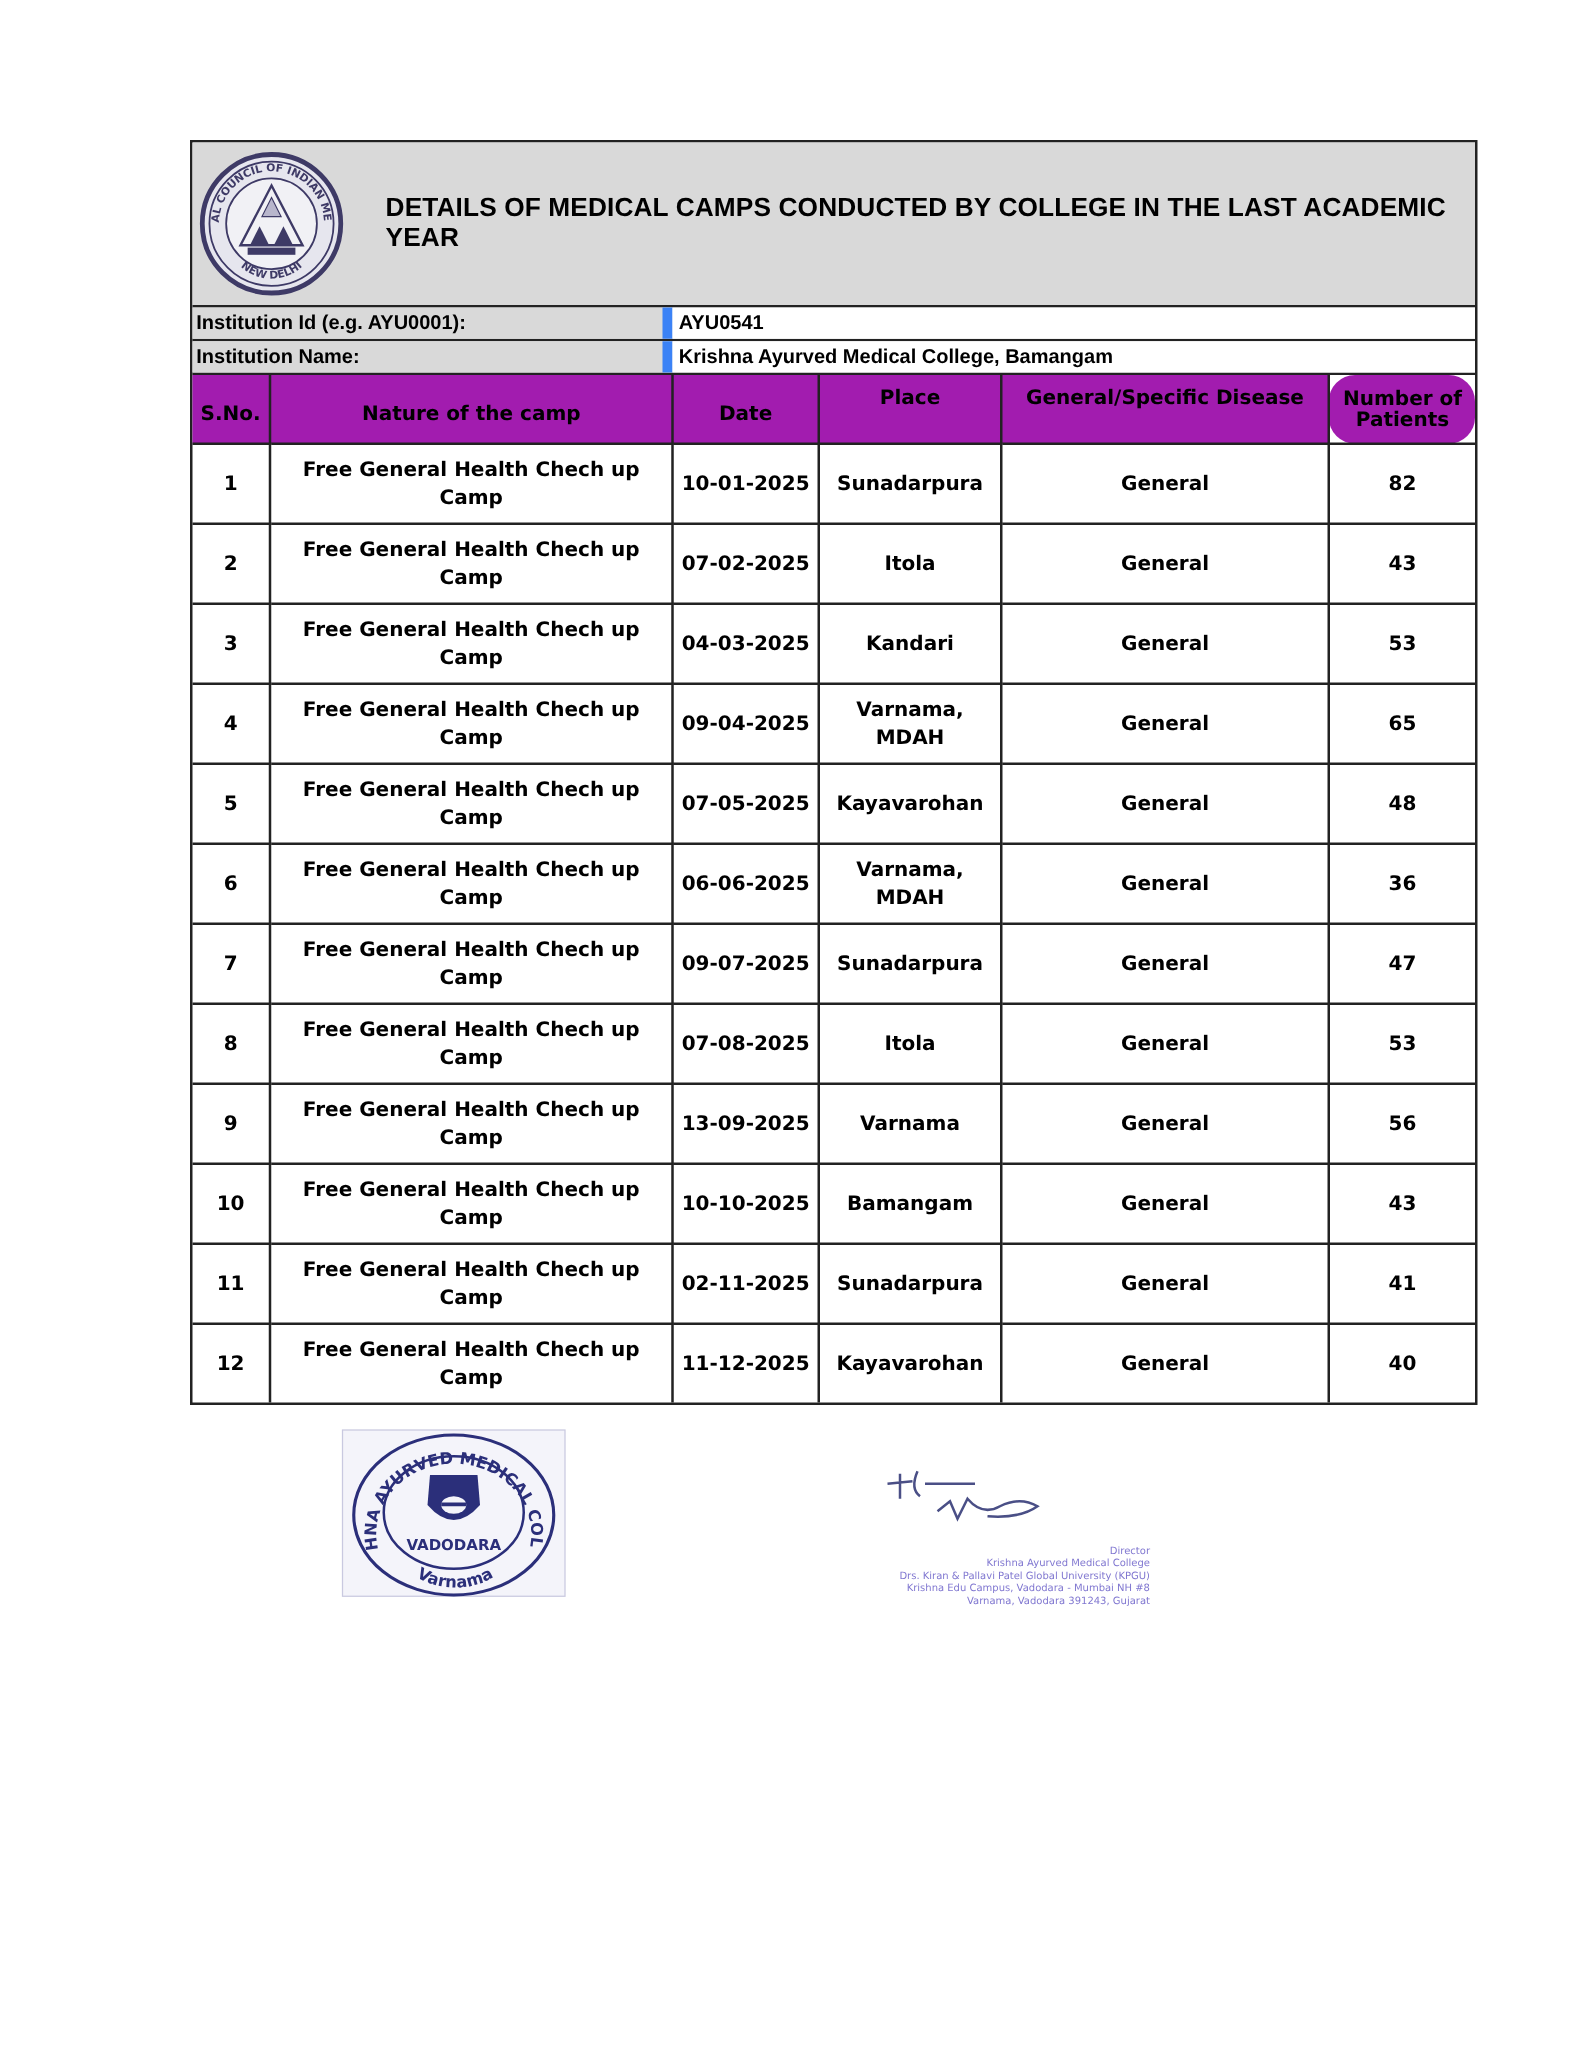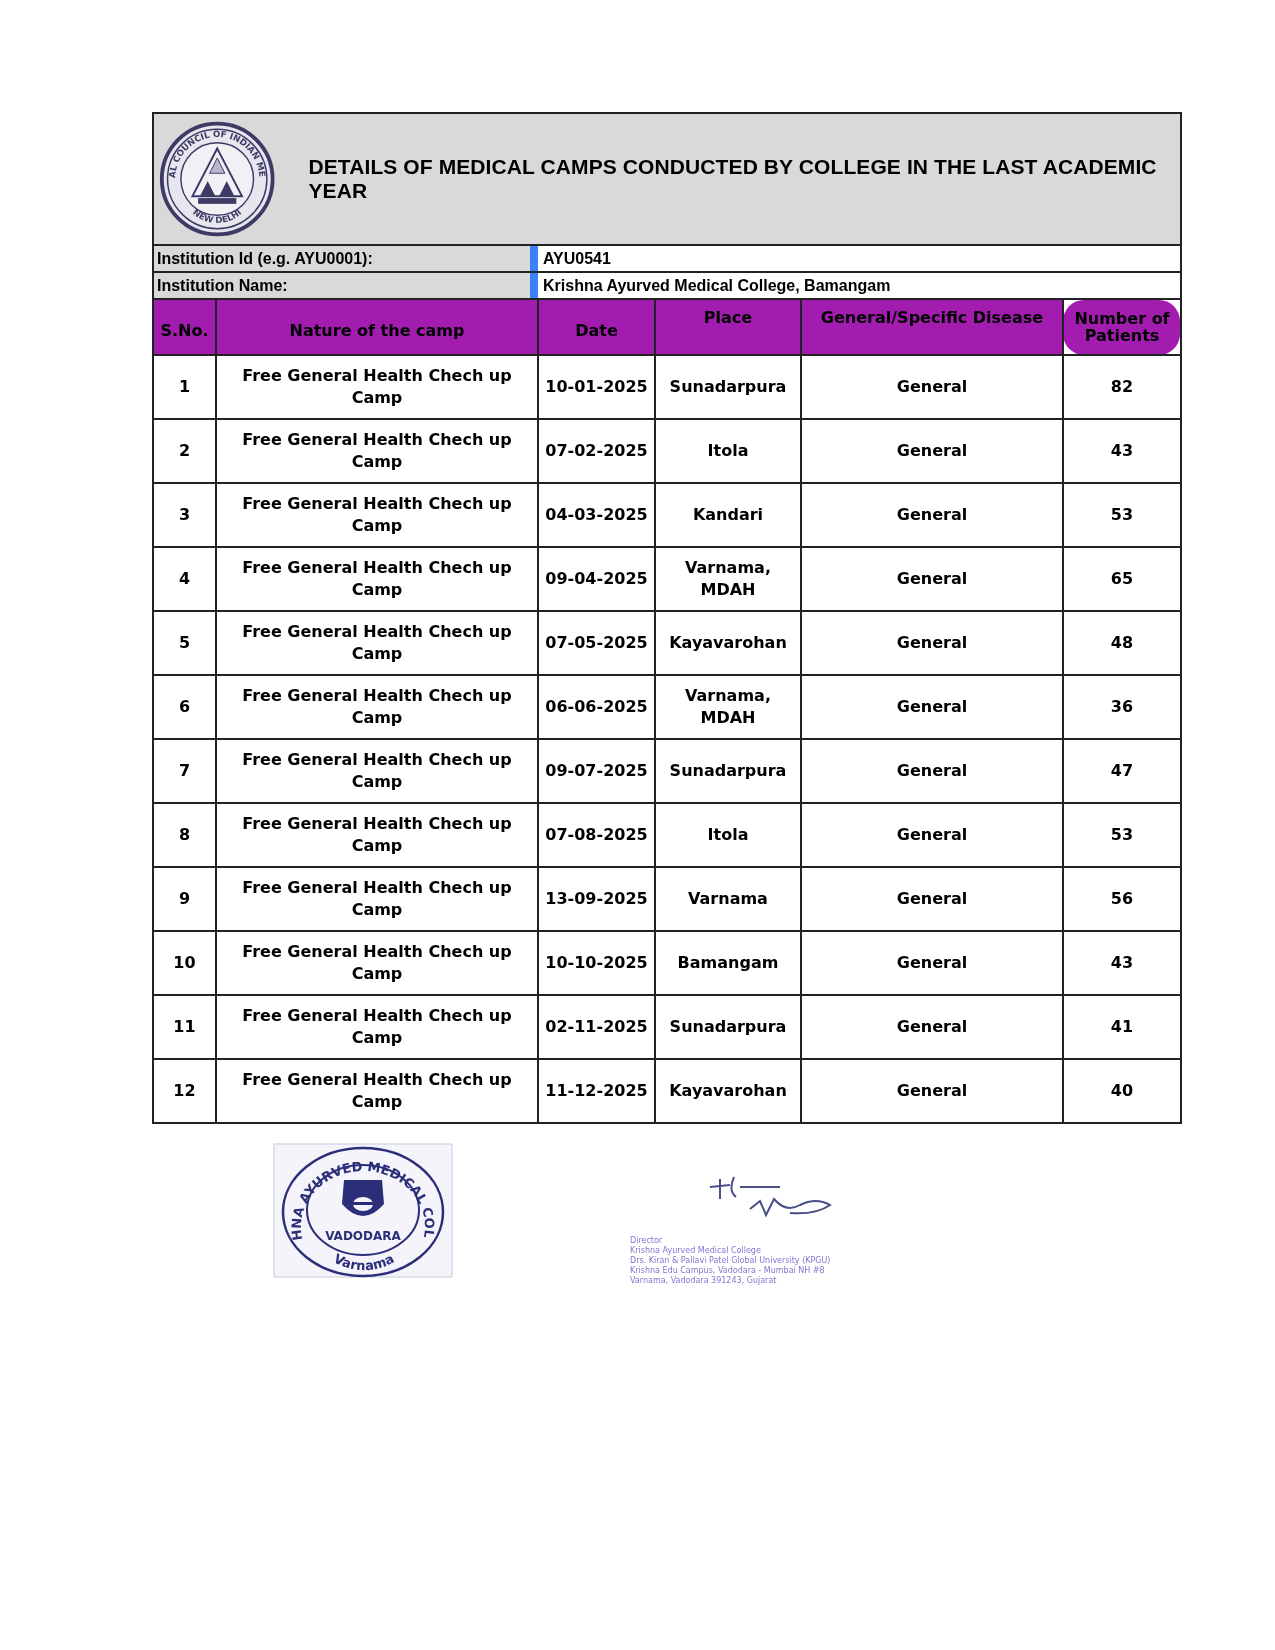--- a/index.html
+++ b/index.html
@@ -23,21 +23,21 @@
     .col-nature { width: 322px; }
     .col-date { width: 117px; }
     .col-place { width: 146px; }
     .col-disease { width: 262px; }
     .col-num { width: auto; }
     .th-place, .th-disease { vertical-align: top; padding-top: 9px; }
     .th-sno, .th-nature, .th-date { vertical-align: bottom; padding-bottom: 14px; }
     .th-num { line-height: 17px; padding-top: 0; }
     .stamp { position: absolute; left: 272px; top: 1142px; width: 182px; height: 137px; }
     .signature { position: absolute; left: 690px; top: 1165px; width: 170px; height: 70px; }
-    .sig-block { position: absolute; left: 630px; top: 1236px; width: 290px; text-align: left; color: #6a5fc8; font-family: "DejaVu Sans", sans-serif; font-size: 8px; line-height: 10px; opacity: 0.85; }
+    .sig-block { position: absolute; left: 630px; top: 1236px; width: 290px; text-align: right; color: #6a5fc8; font-family: "DejaVu Sans", sans-serif; font-size: 8px; line-height: 10px; opacity: 0.85; }
   </style>
 </head>
 <body>
 
 <div class="sheet">
   <div class="title-band">
     <svg class="ccim-logo" viewBox="0 0 124 124">
       <defs>
         <path id="ringTop" d="M 18 62 A 44 44 0 0 1 106 62"></path>
         <path id="ringBot" d="M 24 70 A 38 38 0 0 0 100 70"></path>

